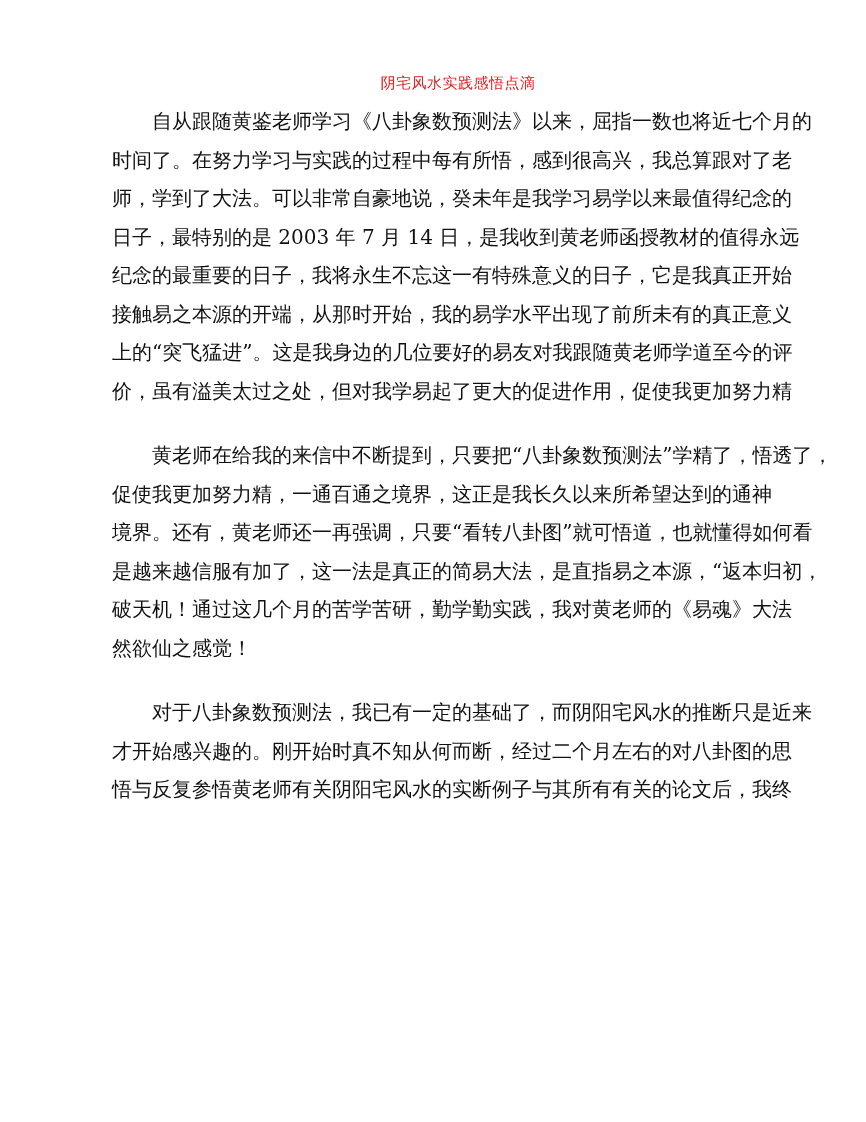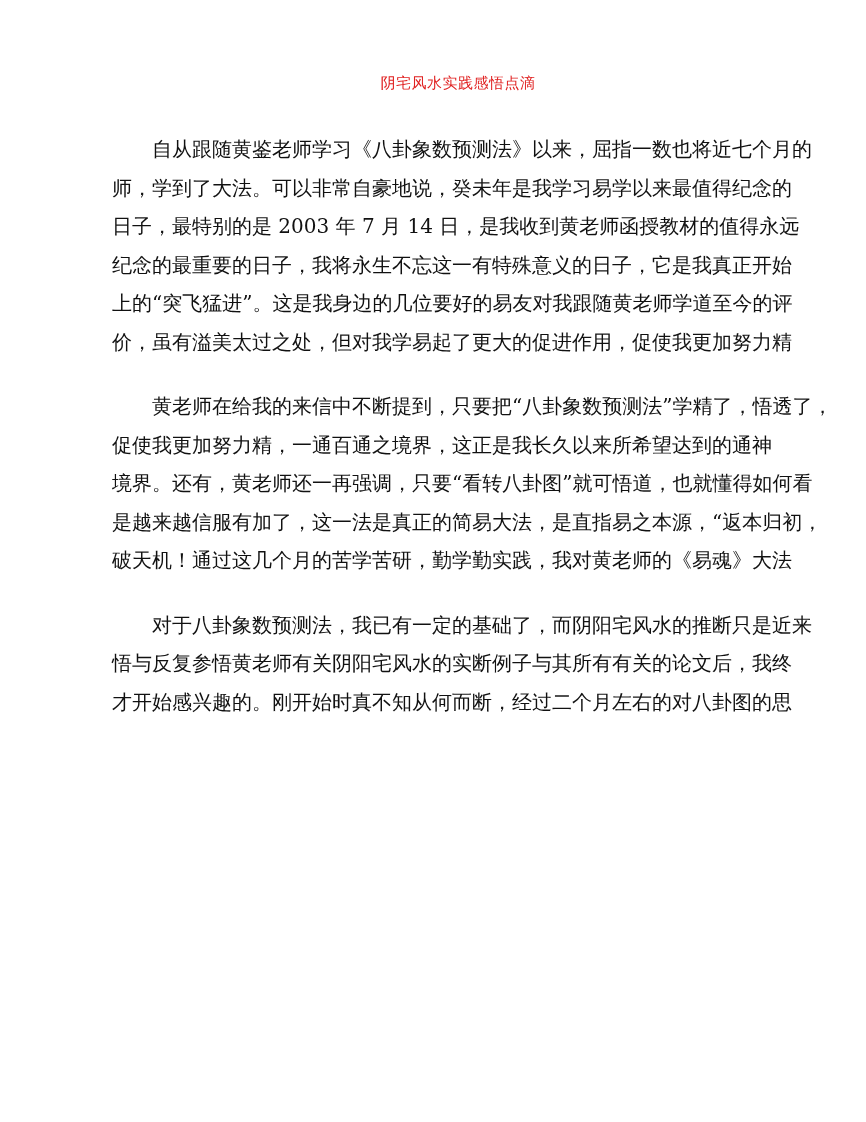--- a/index.html
+++ b/index.html
@@ -6,51 +6,54 @@
     body { width: 866px; height: 1122px; position: relative; overflow: hidden; }
     .page {
       position: absolute; left: 0; top: 0; width: 866px; height: 1122px; background: #ffffff;
     }
     .title {
       position: absolute; left: 16px; top: 74px; width: 866px; text-align: center;
       font-family: "DejaVu Serif", "Liberation Serif", serif;
       font-size: 15px; color: #e02020; letter-spacing: 0.5px; margin-left: 9px;
     }
     .body {
-      position: absolute; left: 112px; top: 130px; width: 644px;
+      position: absolute; left: 112px; top: 102px; width: 644px;
       font-family: "DejaVu Serif", "Liberation Serif", serif;
       font-size: 20px; color: #111111; line-height: 38.5px;
     }
     .para { margin: 0 0 26px 0; text-align: justify; text-indent: 2em; }
     .line { display: block; white-space: nowrap; text-align: justify; text-align-last: justify; height: 38.5px; }
     .line.last { text-align-last: left; }
   </style>
 </head>
 <body>
 
 <div class="page">
   <div class="title">阴宅风水实践感悟点滴</div>
 
   <div class="body">
     <div class="para" style="text-indent:0">
       <span class="line">　　自从跟随黄鉴老师学习《八卦象数预测法》以来，屈指一数也将近七个月的</span>
+      <span class="line">时间了。在努力学习与实践的过程中每有所悟，感到很高兴，我总算跟对了老</span>
       <span class="line">师，学到了大法。可以非常自豪地说，癸未年是我学习易学以来最值得纪念的</span>
       <span class="line">日子，最特别的是 2003 年 7 月 14 日，是我收到黄老师函授教材的值得永远</span>
       <span class="line">纪念的最重要的日子，我将永生不忘这一有特殊意义的日子，它是我真正开始</span>
+      <span class="line">接触易之本源的开端，从那时开始，我的易学水平出现了前所未有的真正意义</span>
       <span class="line">上的“突飞猛进”。这是我身边的几位要好的易友对我跟随黄老师学道至今的评</span>
       <span class="line">价，虽有溢美太过之处，但对我学易起了更大的促进作用，促使我更加努力精</span>
     </div>
 
     <div class="para" style="text-indent:0">
       <span class="line">　　黄老师在给我的来信中不断提到，只要把“八卦象数预测法”学精了，悟透了，</span>
       <span class="line">促使我更加努力精，一通百通之境界，这正是我长久以来所希望达到的通神</span>
       <span class="line">境界。还有，黄老师还一再强调，只要“看转八卦图”就可悟道，也就懂得如何看</span>
       <span class="line">是越来越信服有加了，这一法是真正的简易大法，是直指易之本源，“返本归初，</span>
       <span class="line">破天机！通过这几个月的苦学苦研，勤学勤实践，我对黄老师的《易魂》大法</span>
+      <span class="line last">然欲仙之感觉！</span>
     </div>
 
     <div class="para" style="text-indent:0">
       <span class="line">　　对于八卦象数预测法，我已有一定的基础了，而阴阳宅风水的推断只是近来</span>
+      <span class="line">才开始感兴趣的。刚开始时真不知从何而断，经过二个月左右的对八卦图的思</span>
       <span class="line">悟与反复参悟黄老师有关阴阳宅风水的实断例子与其所有有关的论文后，我终</span>
-      <span class="line">才开始感兴趣的。刚开始时真不知从何而断，经过二个月左右的对八卦图的思</span>
     </div>
   </div>
 </div>
 
 </body></html>

